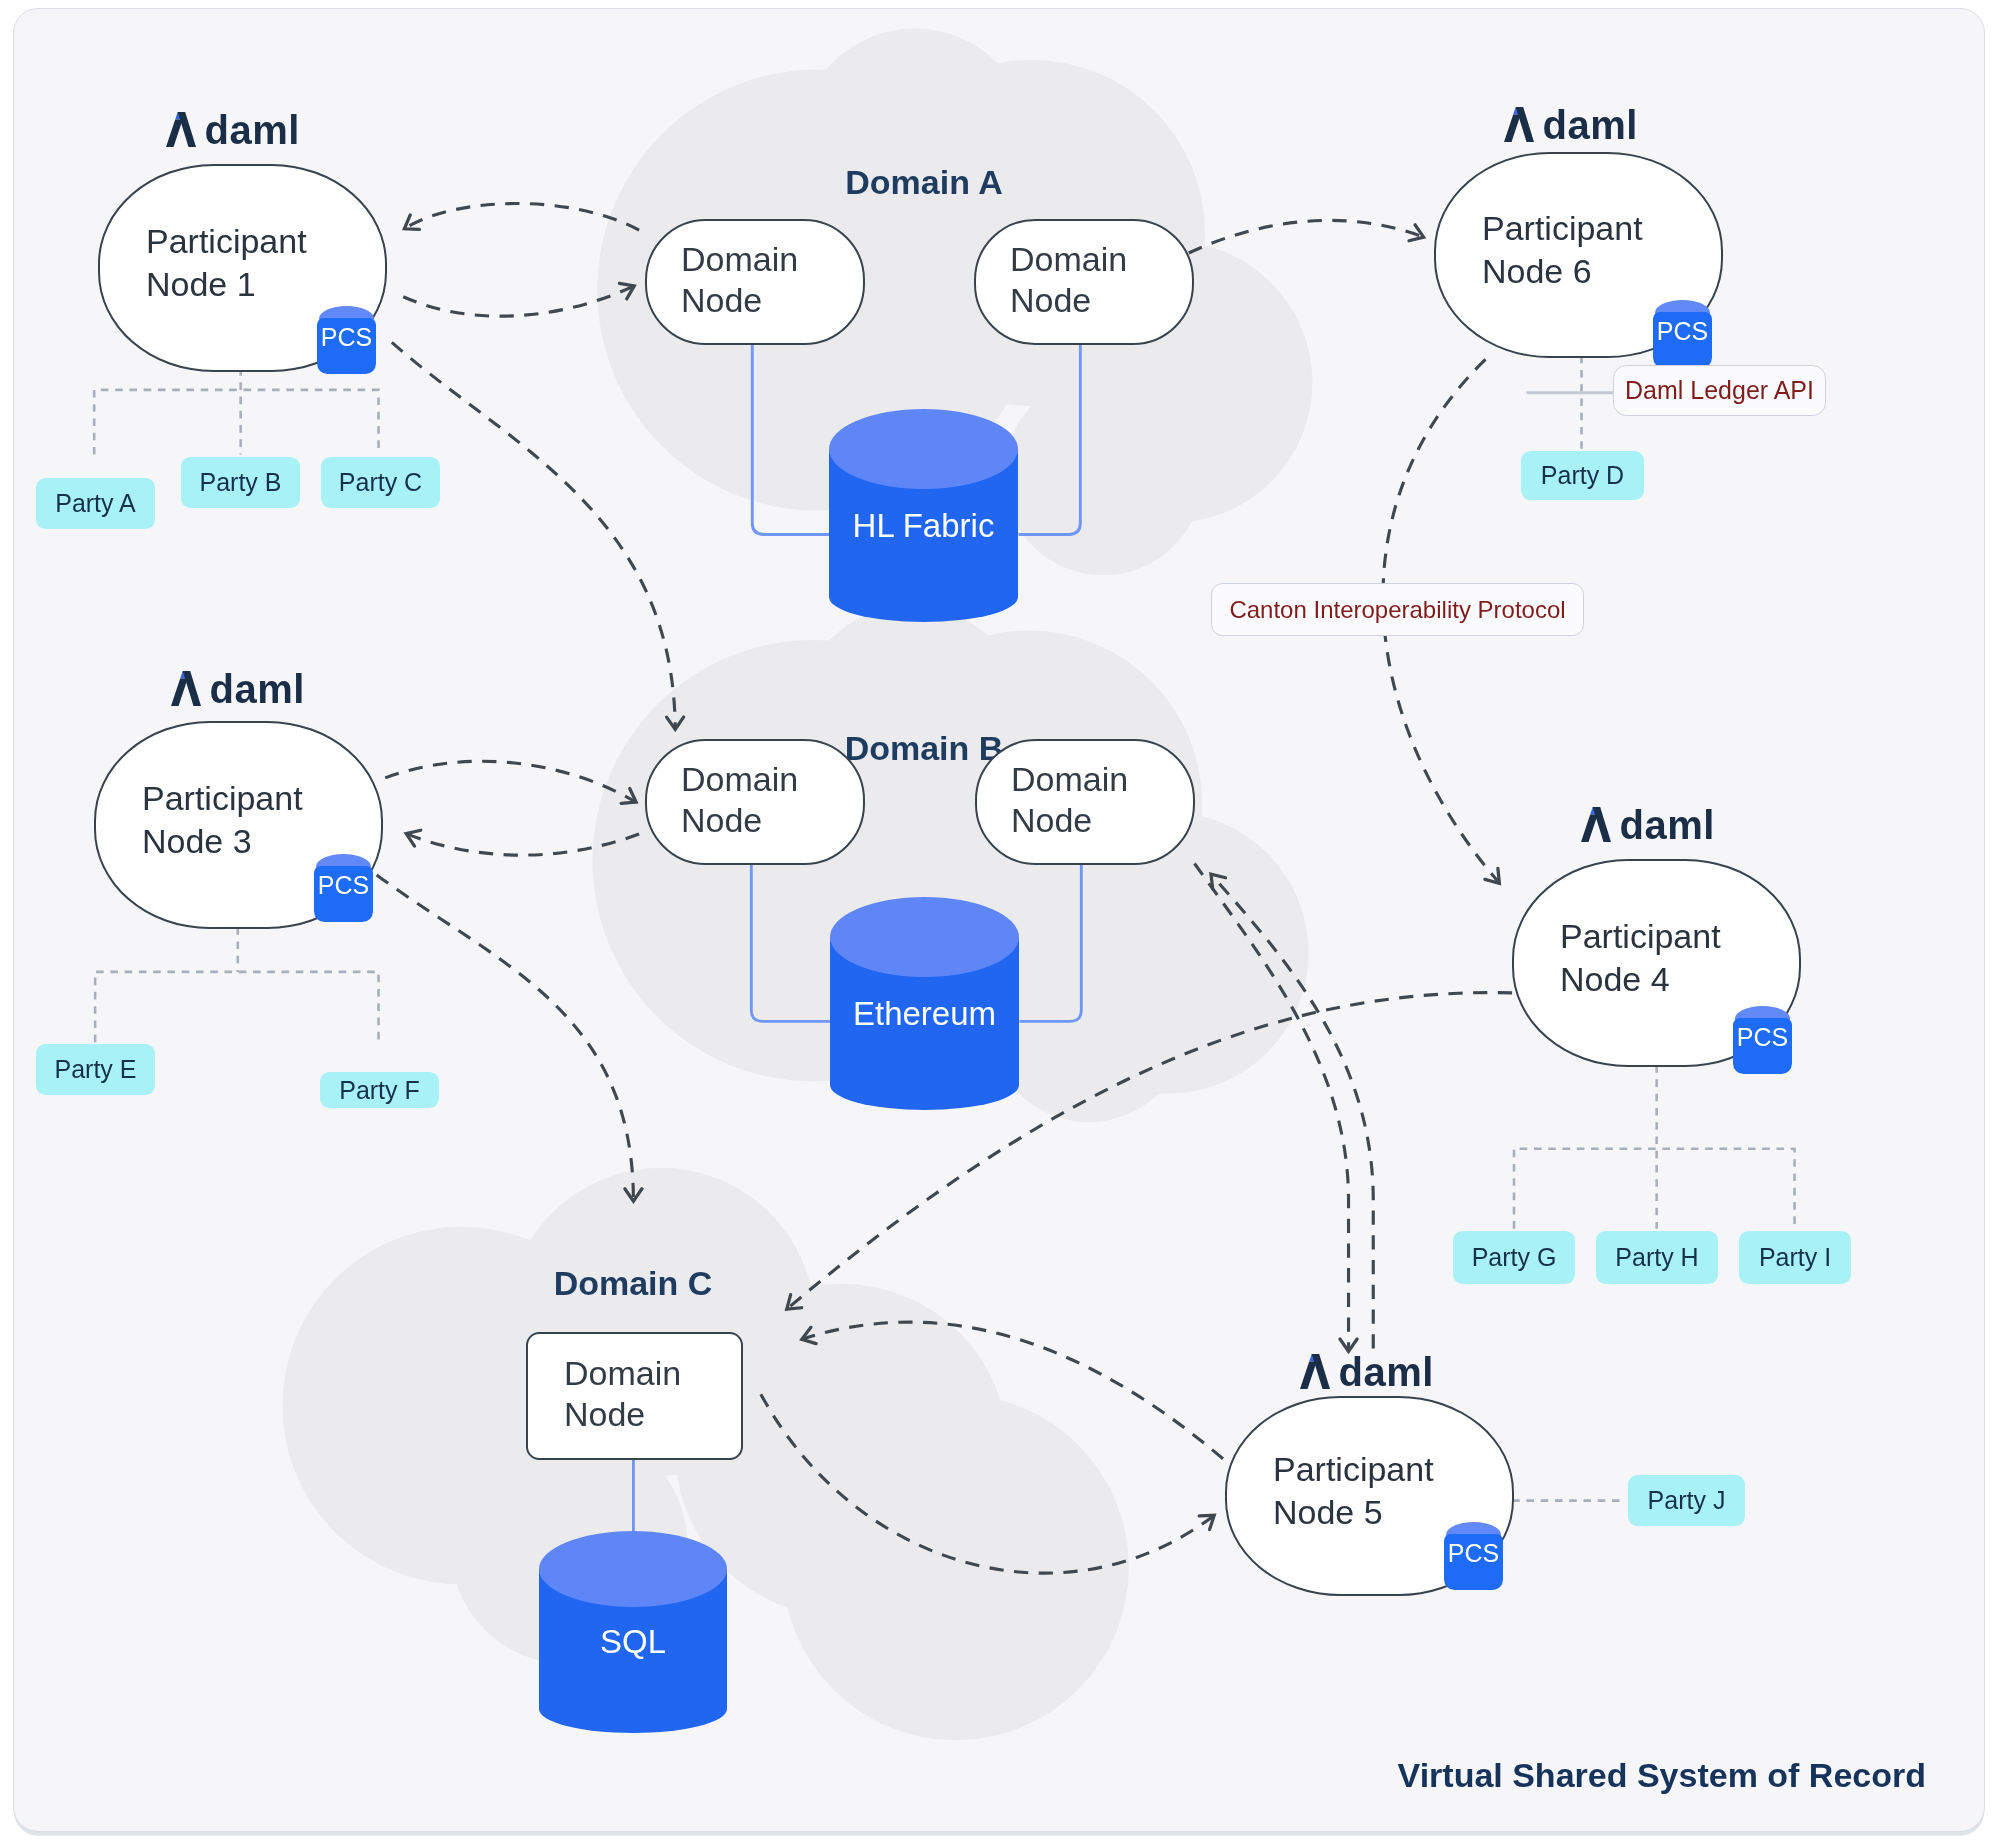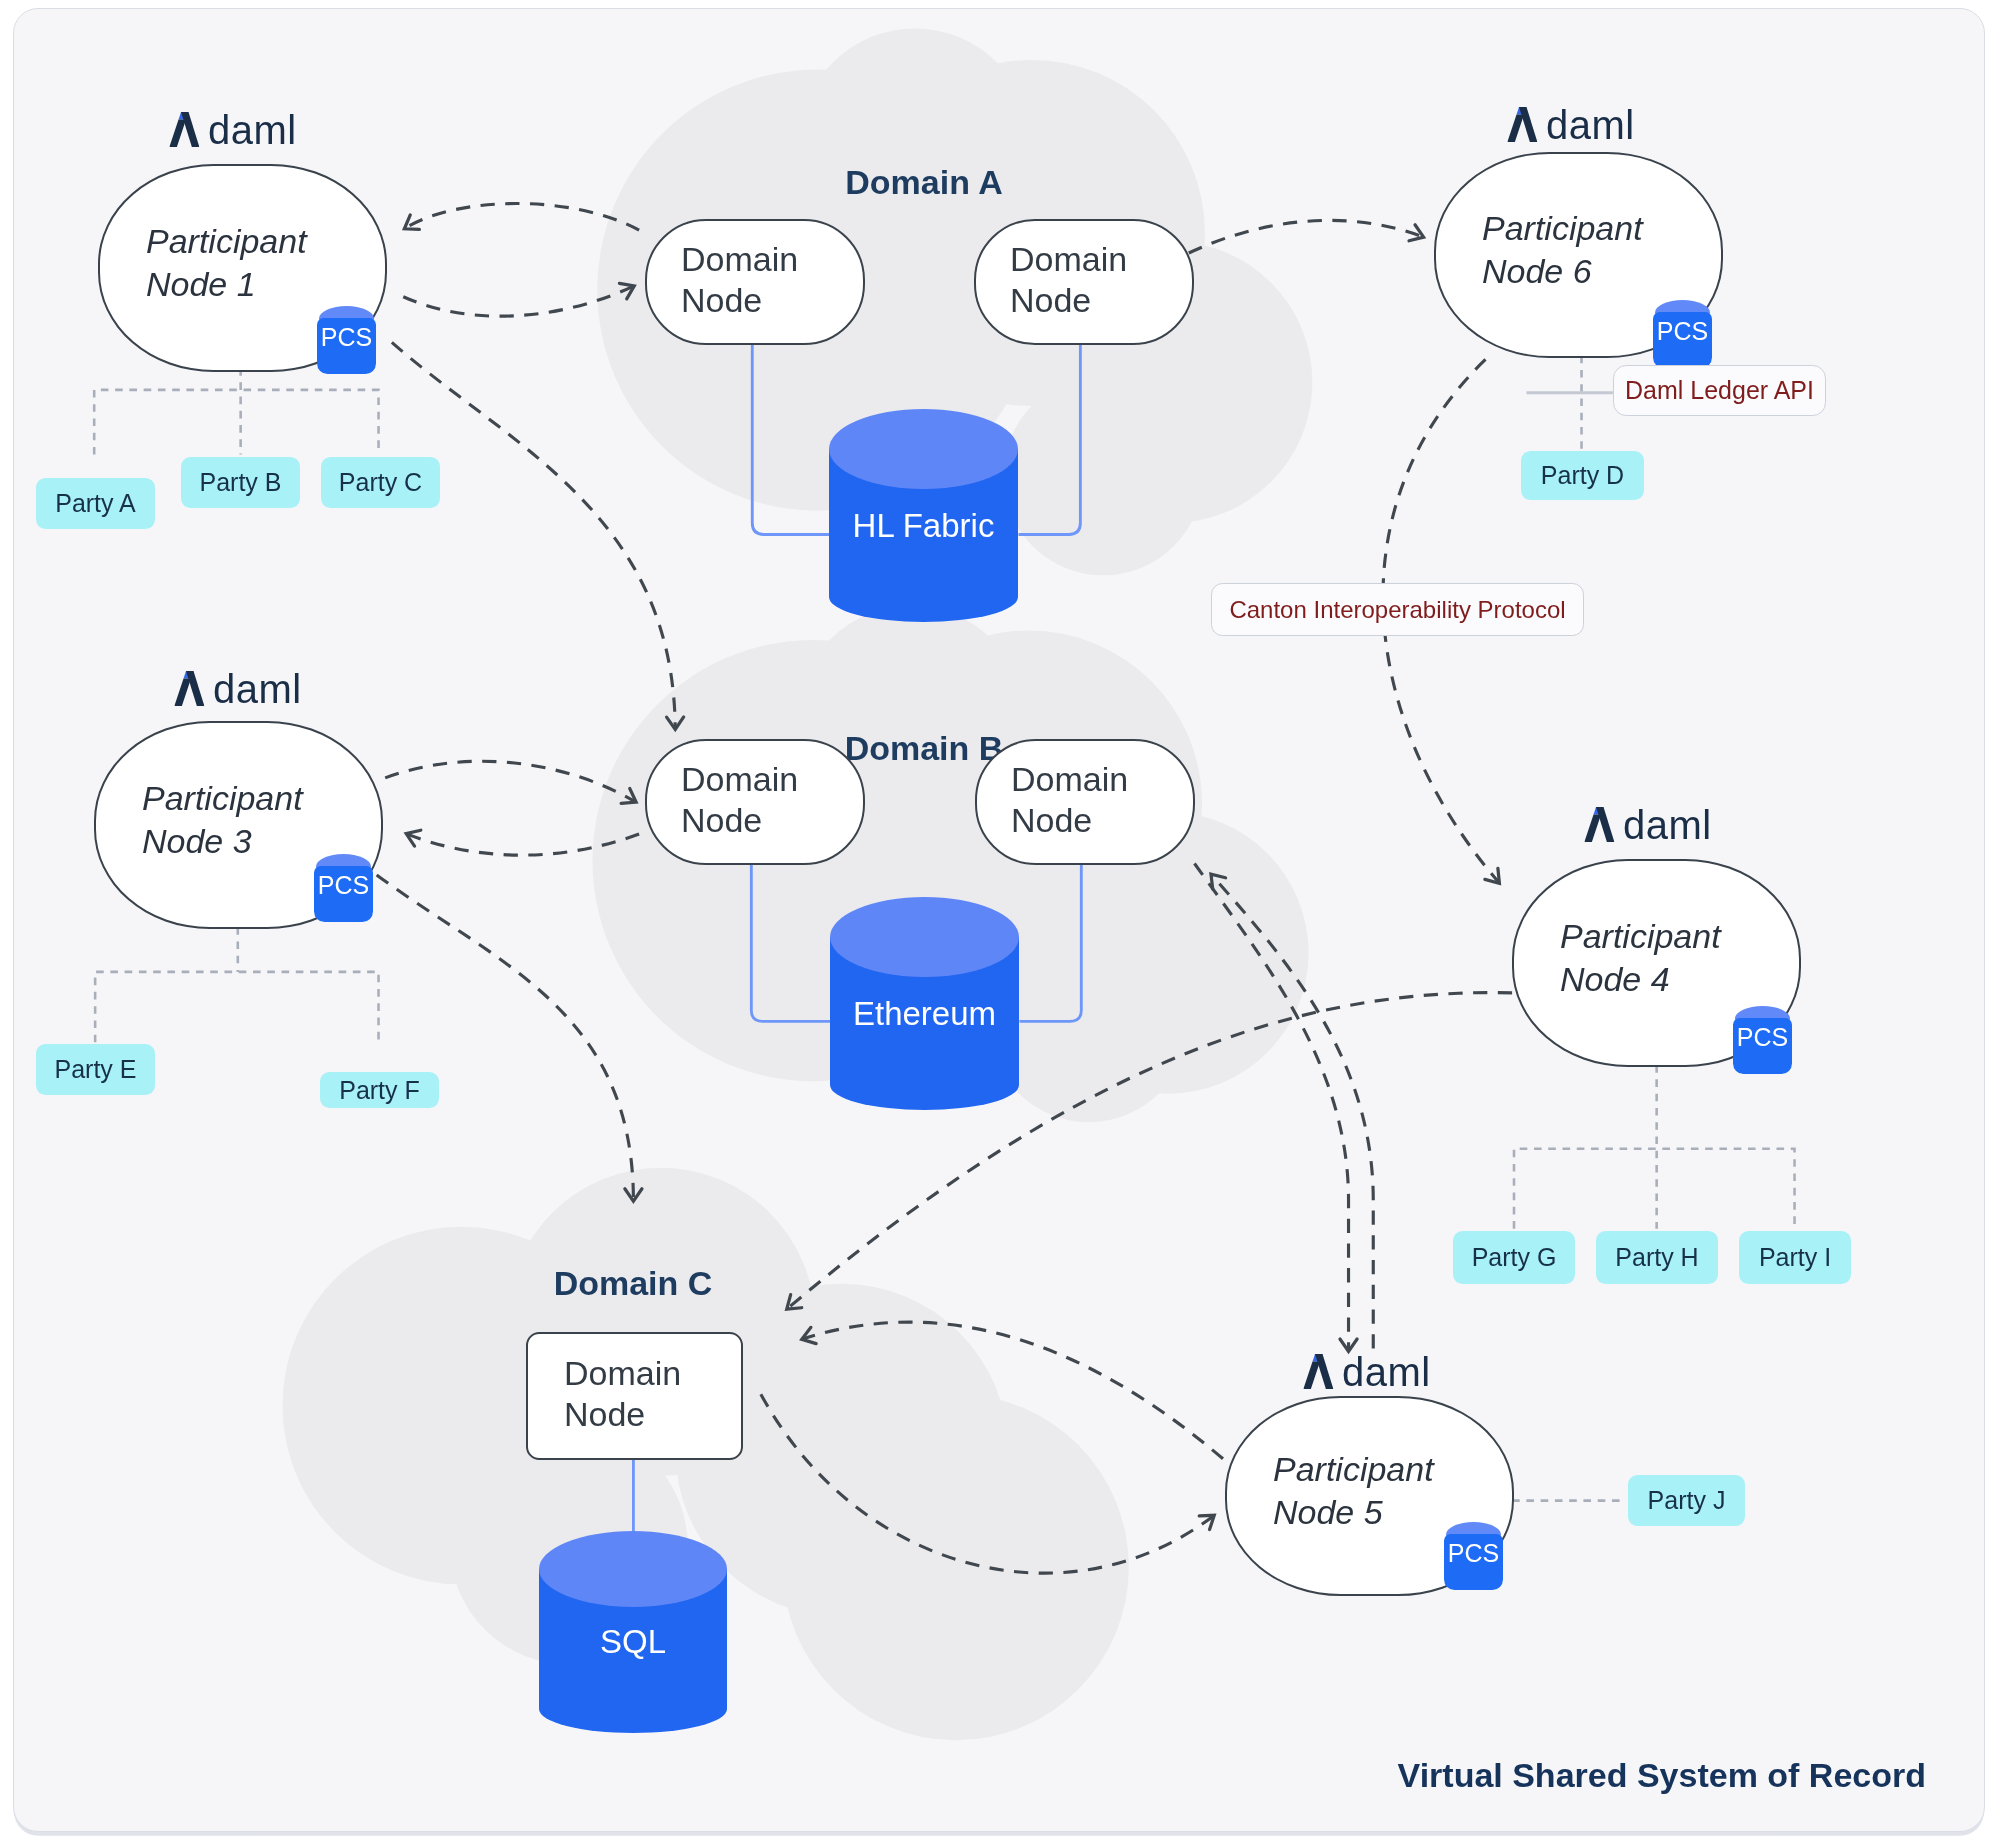--- a/index.html
+++ b/index.html
@@ -4,30 +4,30 @@
 <style>
   html,body{margin:0;padding:0;background:#ffffff;}
   body{width:2000px;height:1843px;position:relative;font-family:"Liberation Sans",sans-serif;
        -webkit-font-smoothing:antialiased;}
   .panel{position:absolute;left:13.3px;top:7.6px;width:1970px;height:1822px;background:#f6f6f8;
          border:1.9px solid #dadde5;border-radius:25px;box-shadow:0 4.8px 0 -1px #e0e3ea;}
   svg.layer{position:absolute;left:0;top:0;pointer-events:none;}
   
   .blob{position:absolute;background:#ffffff;border:2.9px solid #3a424c;border-radius:40%/48%;}
   .blob .ntext{position:absolute;left:46px;top:50%;transform:translateY(-56%);width:195px;
-               font-size:34px;line-height:1.25;color:#2b333e;font-style:italic;}
+               font-size:34px;line-height:1.25;color:#2b333e;}
   
   .pill{position:absolute;background:#ffffff;border:2.4px solid #3a424c;border-radius:61px;}
   .pill .ntext,.dombox .ntext{position:absolute;left:34px;top:50%;transform:translateY(-52%);
                width:143px;font-size:34px;line-height:1.22;color:#333b45;}
   .dombox{position:absolute;background:#ffffff;border:2.4px solid #3a424c;border-radius:13.3px;}
   .dombox .ntext{left:36px;}
   
   .daml{position:absolute;display:flex;align-items:flex-end;gap:8.6px;transform:translateX(-50%);}
-  .daml .brand{font-size:40px;font-weight:400;color:#1b2e48;letter-spacing:0.5px;line-height:.82;}
+  .daml .brand{font-size:40px;font-weight:700;color:#1b2e48;letter-spacing:0.5px;line-height:.82;}
   
   .domtitle{position:absolute;transform:translate(-50%,-50%);font-size:34px;font-weight:700;color:#1d3c5f;white-space:nowrap;}
   
   .cyl{position:absolute;}
   .cyl .top{position:absolute;left:0;top:0;width:100%;border-radius:50%;background:#5f86f7;}
   .cyl .bodyc{position:absolute;left:0;width:100%;background:#2166f1;}
   .cyl .clabel{position:absolute;left:0;top:55%;width:100%;text-align:center;transform:translateY(-50%);
                color:#ffffff;font-size:33px;}
   
   .pcs{position:absolute;width:59px;height:68px;}

